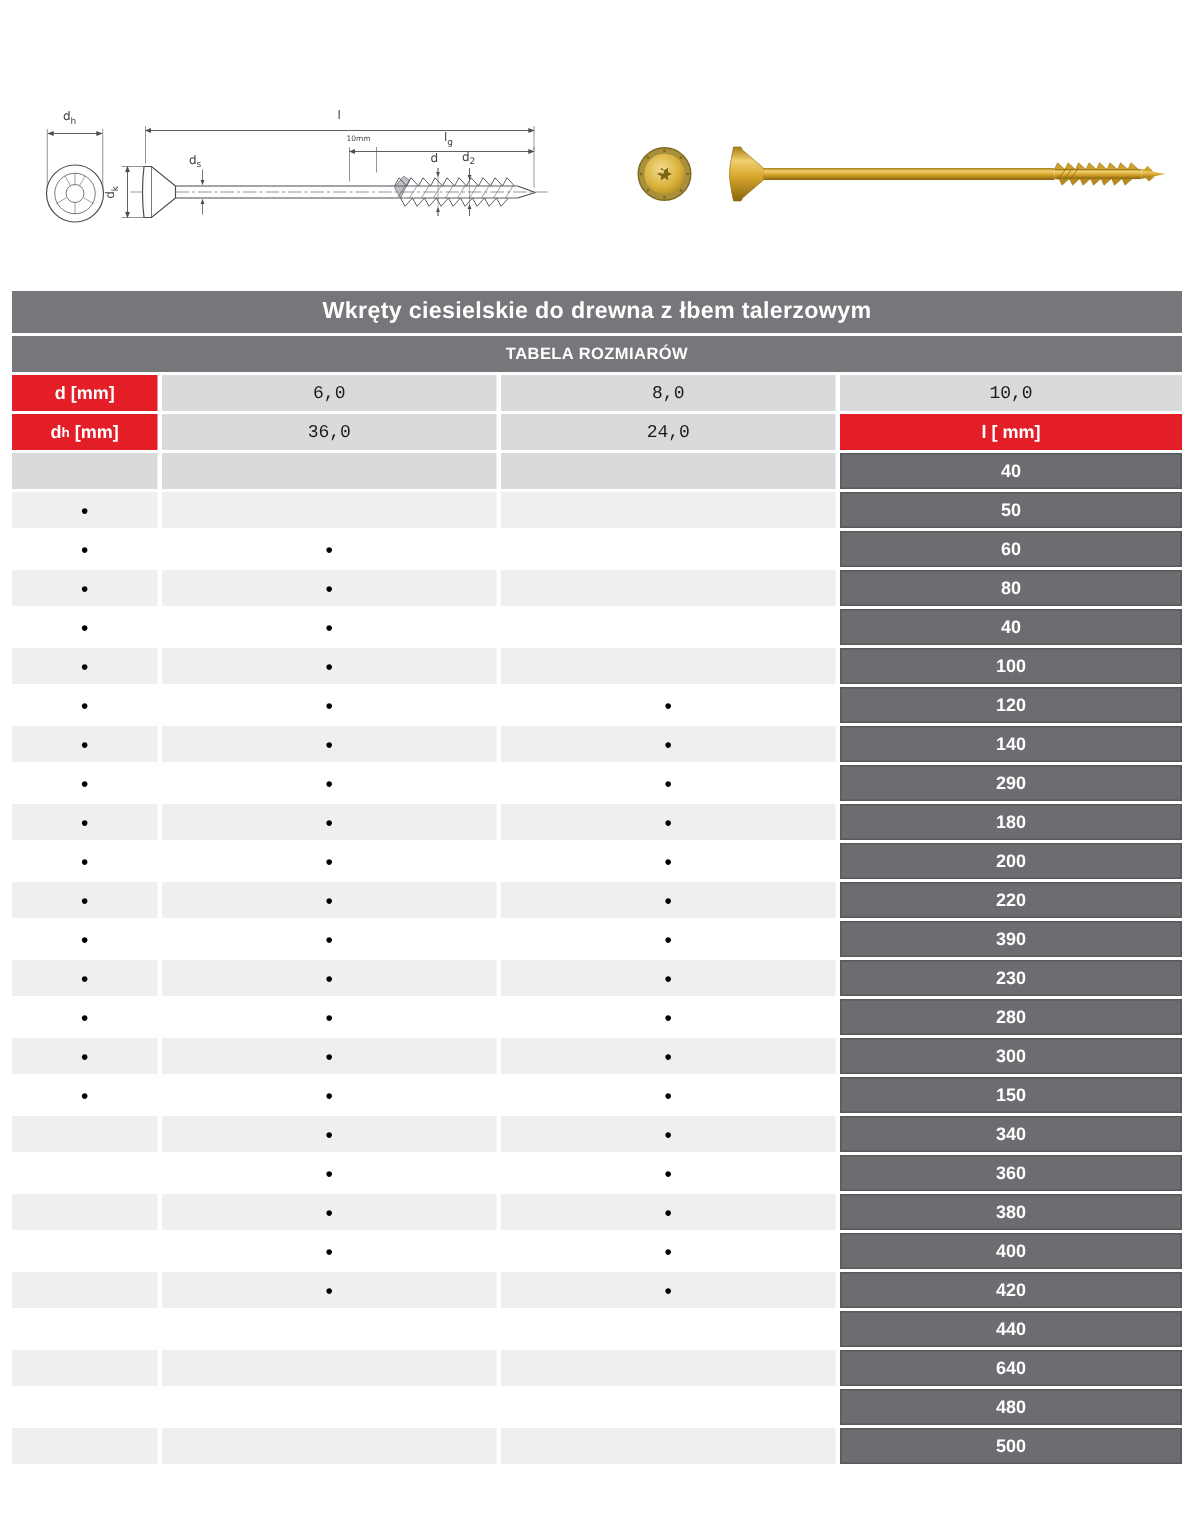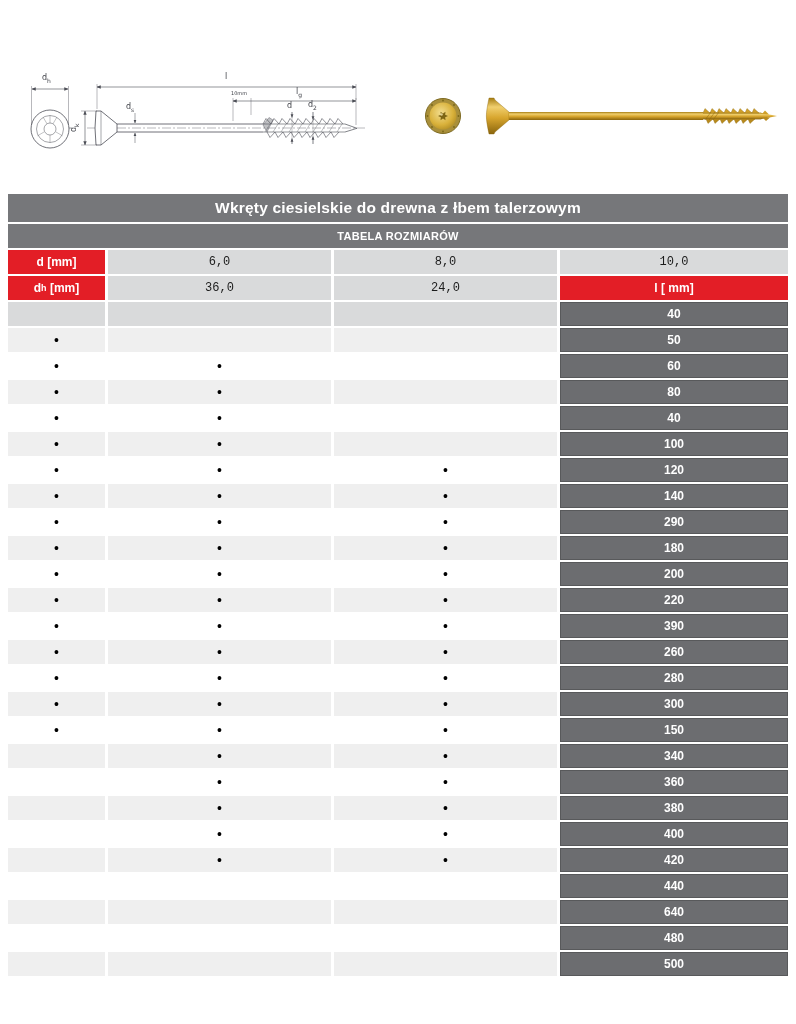--- a/index.html
+++ b/index.html
@@ -336,21 +336,21 @@
       <div class="cell lbl-gray">390</div>
       <div class="cell data-stripe">
         <span class="dot">•</span>
       </div>
       <div class="cell data-stripe">
         <span class="dot">•</span>
       </div>
       <div class="cell data-stripe">
         <span class="dot">•</span>
       </div>
-      <div class="cell lbl-gray">260</div>
+      <div class="cell lbl-gray">230</div>
       <div class="cell data-white">
         <span class="dot">•</span>
       </div>
       <div class="cell data-white">
         <span class="dot">•</span>
       </div>
       <div class="cell data-white">
         <span class="dot">•</span>
       </div>
       <div class="cell lbl-gray">280</div>

